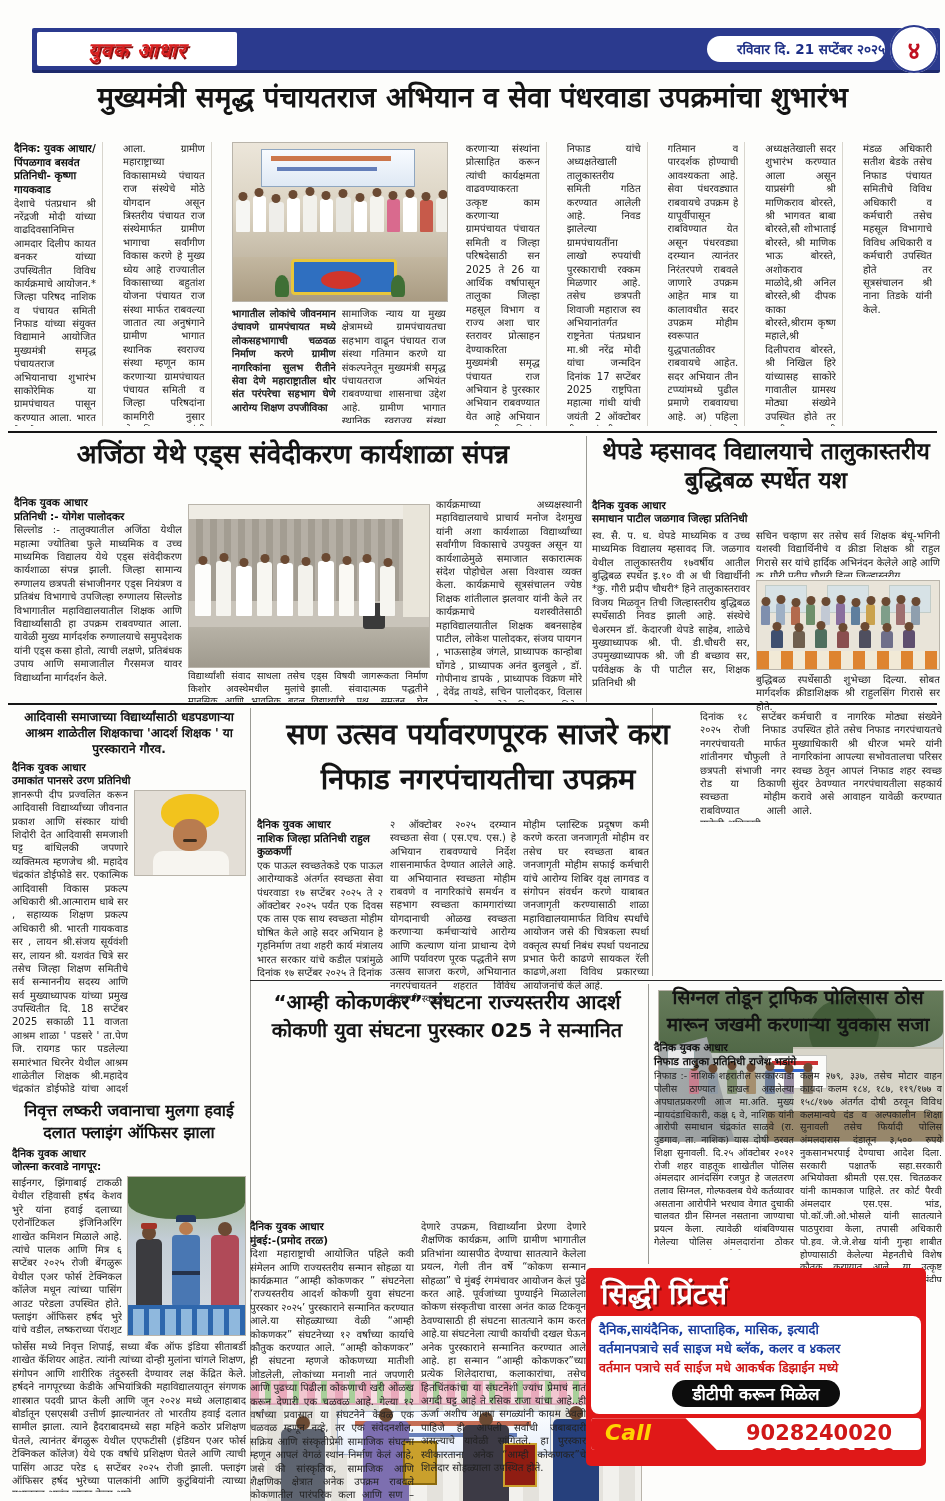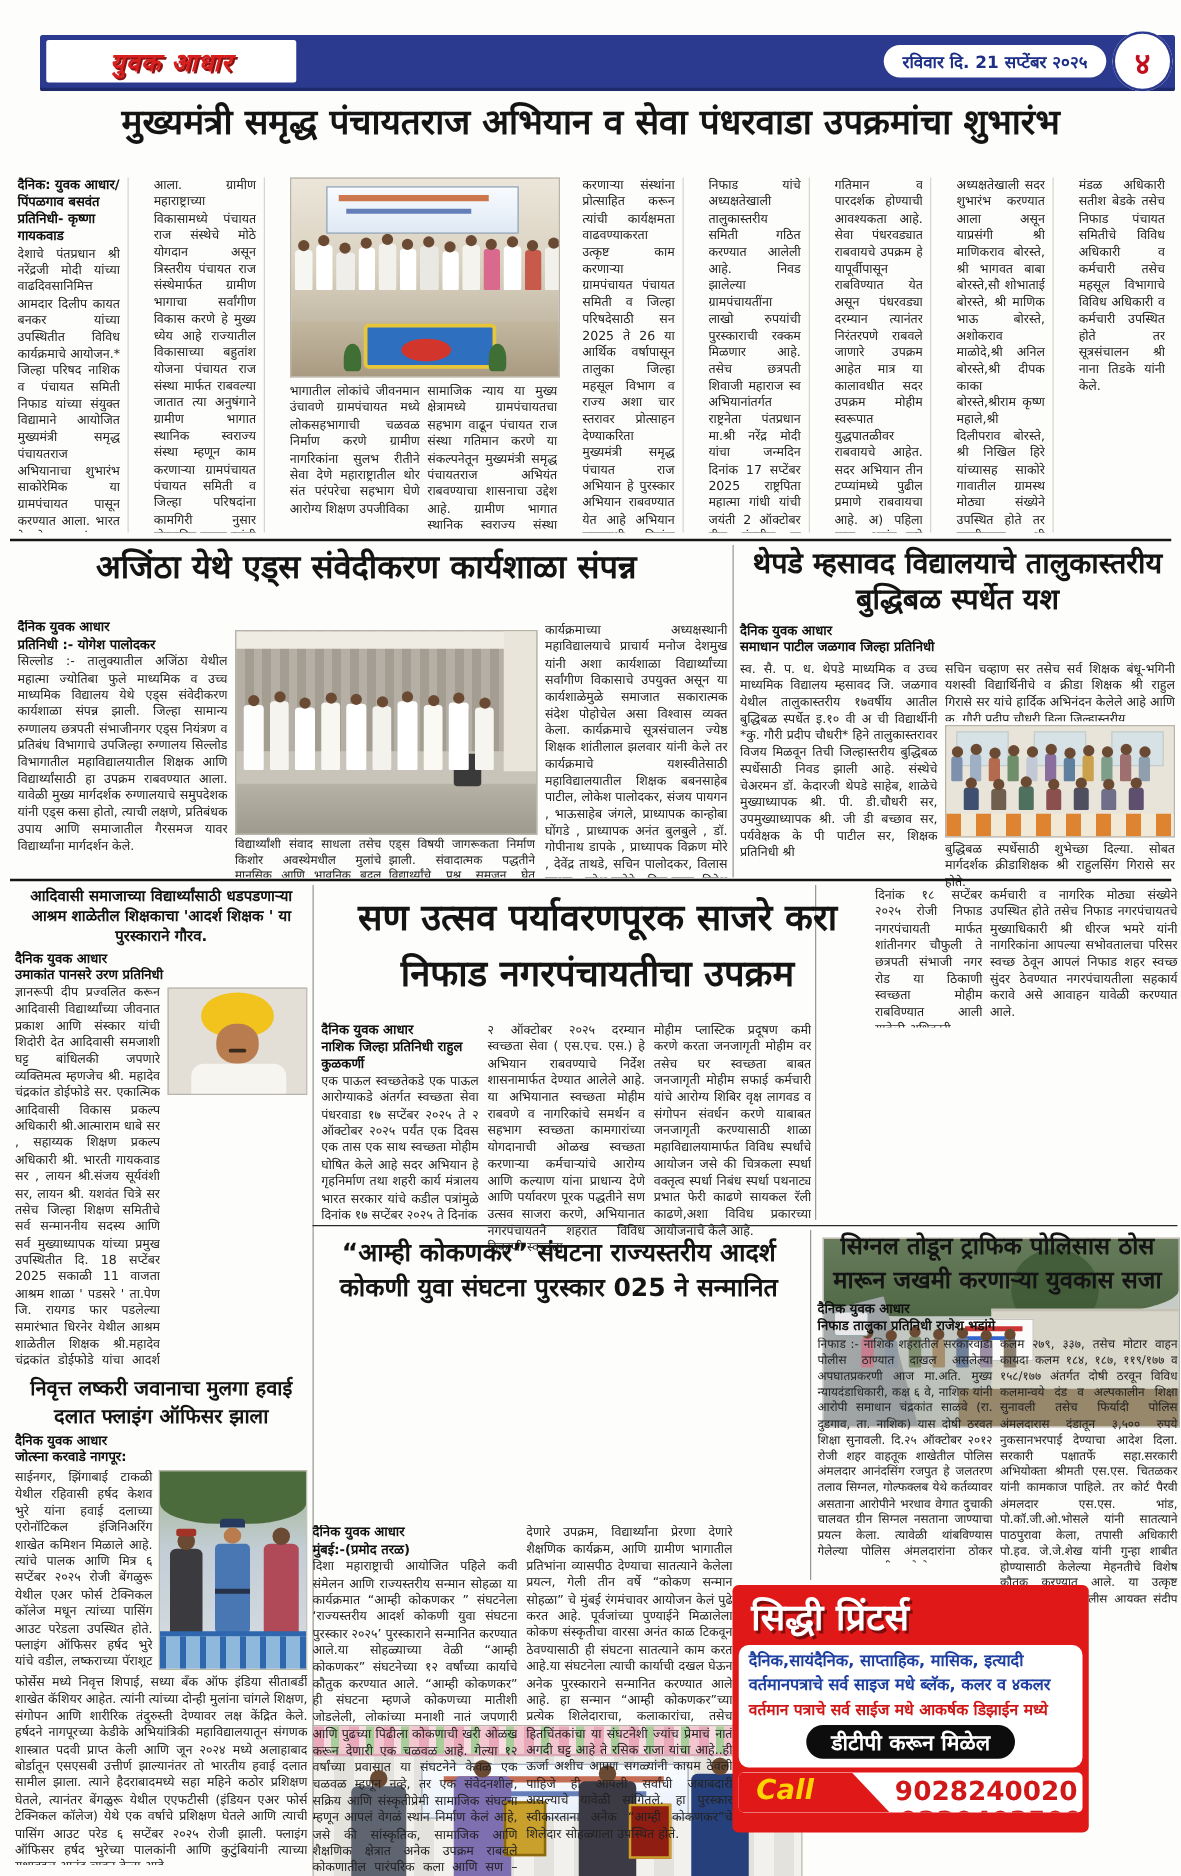--- a/index.html
+++ b/index.html
@@ -14,21 +14,21 @@
   .rule-h2{border-top:1.5px solid #2a2a2a;}
   .rule-v{border-left:1px solid #9a9a94;}
   .colrule{border-right:1px solid #d8d5cd;padding-right:6px;}
 
   
   .masthead{background:#2b3a8e;border-bottom:3px solid #1e2a6b;border-radius:2px;}
   .logo-box{background:#fff;display:flex;align-items:center;justify-content:center;border-radius:2px;}
   .logo-text{color:#d81f1f;font-weight:bold;font-size:20px;font-style:italic;
              text-shadow:1.5px 1.5px 0 #8c1212;letter-spacing:1px;white-space:nowrap;}
   .date-box{background:#fff;border-radius:13px;color:#1d2f86;font-weight:bold;font-size:13.5px;
-            display:flex;align-items:center;justify-content:center;}
+            display:flex;align-items:center;justify-content:flex-end;}
   .page-circle{background:#fff;border-radius:50%;display:flex;align-items:center;justify-content:center;
                color:#c01020;font-weight:bold;font-size:24px;box-shadow:0 0 0 2px #2b3a8e inset;}
 
   
   .photo{position:relative;overflow:hidden;background:#d8d2c6;border:1px solid #b9b4aa;}
   .prow{display:flex;align-items:flex-end;position:absolute;}
   .person{position:relative;border-radius:3px 3px 1px 1px;flex:0 0 auto;}
   .person::before{content:"";position:absolute;top:-8px;left:50%;transform:translateX(-50%);
                   width:9px;height:9px;border-radius:50%;background:#6b4a33;}
   .personL{position:absolute;border-radius:5px 5px 2px 2px;}
@@ -97,21 +97,21 @@
               <span class="person" style="width: 13px; height: 32px; background: rgb(199, 90, 74);"></span>
               <span class="person" style="width: 14px; height: 34px; background: rgb(241, 240, 234);"></span>
             </div>
           <div class="abs" style="left:0;bottom:0;width:100%;height:44px;background:linear-gradient(#c3b7a0,#a99b82);"></div>
           <div class="abs" style="left:58px;bottom:6px;width:100px;height:30px;background:#2f6fc0;border:3px solid #e8c63a;border-radius:4px;"></div>
           <div class="abs" style="left:88px;bottom:12px;width:40px;height:18px;background:#d1352b;border-radius:50%;"></div>
           <div class="abs" style="left:42px;bottom:4px;width:14px;height:22px;background:#3f6f35;border-radius:50% 50% 20% 20%;"></div>
           <div class="abs" style="right:42px;bottom:4px;width:14px;height:22px;background:#3f6f35;border-radius:50% 50% 20% 20%;"></div>
         </div>
         <div style="display:flex;gap:6px;margin-top:5px;">
-          <div class="bodytxt col" style="width:104px;height:116px;">भागातील लोकांचे जीवनमान उंचावणे ग्रामपंचायत मध्ये लोकसहभागाची चळवळ निर्माण करणे ग्रामीण नागरिकांना सुलभ रीतीने सेवा देणे महाराष्ट्रातील थोर संत परंपरेचा सहभाग घेणे आरोग्य शिक्षण उपजीविका</div>
+          <div class="bodytxt col" style="width:104px;height:116px;font-weight:bold;">भागातील लोकांचे जीवनमान उंचावणे ग्रामपंचायत मध्ये लोकसहभागाची चळवळ निर्माण करणे ग्रामीण नागरिकांना सुलभ रीतीने सेवा देणे महाराष्ट्रातील थोर संत परंपरेचा सहभाग घेणे आरोग्य शिक्षण उपजीविका</div>
           <div class="bodytxt col" style="width:104px;height:116px;">सामाजिक न्याय या मुख्य क्षेत्रामध्ये ग्रामपंचायतचा सहभाग वाढून पंचायत राज संस्था गतिमान करणे या संकल्पनेतून मुख्यमंत्री समृद्ध पंचायतराज अभियंत राबवण्याचा शासनाचा उद्देश आहे. ग्रामीण भागात स्थानिक स्वराज्य संस्था म्हणून प्रामुख्याने काम</div>
         </div>
       </div>
       <div class="col colrule" style="width:92px;height:284px;">
           <div class="bodytxt" style="height:284px;">करणाऱ्या संस्थांना प्रोत्साहित करून त्यांची कार्यक्षमता वाढवण्याकरता उत्कृष्ट काम करणाऱ्या ग्रामपंचायत पंचायत समिती व जिल्हा परिषदेसाठी सन 2025 ते 26 या आर्थिक वर्षापासून तालुका जिल्हा महसूल विभाग व राज्य अशा चार स्तरावर प्रोत्साहन देण्याकरिता मुख्यमंत्री समृद्ध पंचायत राज अभियान हे पुरस्कार अभियान राबवण्यात येत आहे अभियान कालावधी दिनांक 17 सप्टेंबर 2025 ते 31 डिसेंबर 2025 असा आहे मुख्यमंत्री समृद्ध पंचायतराज अभियानाचे सात मुख्य घटक व 100 गुणांचे हे अभियान आहे. तालुका जिल्हा व राज्यस्तरीय प्रथम, द्वितीय,तृतीय व दोन विशेष पुरस्कारासाठी ग्रामपंचायतची निवड करण्याकरता मूल्यमापनासाठी गट विकास अधिकारी पंचायत समिती</div>
         </div>
       <div class="col colrule" style="width:92px;height:284px;">
           <div class="bodytxt" style="height:284px;">निफाड यांचे अध्यक्षतेखाली तालुकास्तरीय समिती गठित करण्यात आलेली आहे. निवड झालेल्या ग्रामपंचायतींना लाखो रुपयांची पुरस्काराची रक्कम मिळणार आहे. तसेच छत्रपती शिवाजी महाराज स्व अभियानांतर्गत राष्ट्रनेता पंतप्रधान मा.श्री नरेंद्र मोदी यांचा जन्मदिन दिनांक 17 सप्टेंबर 2025 राष्ट्रपिता महात्मा गांधी यांची जयंती 2 ऑक्टोबर वीस पंचवीस या कालावधीमध्ये सेवा पंधरवाडा साजरा करणे हा देखील उपक्रमाचा शुभारंभ करण्यात आला. महसूल विभाग हा जनतेच्या दैनंदिन समस्या आणि जिव्हाळ्याच्या विषयांशी अत्यंत जवळून संबंध असलेला विभाग आहे सामान्य जनतेला दिलासा देण्यासाठी महसूल प्रशासन आणि लोक भिमुख गतिमान व कार्यक्षम</div>
         </div>
       <div class="col colrule" style="width:88px;height:284px;">
@@ -327,21 +327,21 @@
           <div class="personL" style="left:8px;bottom:28px;width:26px;height:68px;background:#3b3b3f;"></div>
           <div class="abs" style="left:13px;bottom:106px;width:16px;height:6px;background:#a33327;border-radius:2px;"></div>
           <div class="personL" style="right:6px;bottom:28px;width:28px;height:72px;background:#b04a58;"></div>
           <div class="abs" style="left:0;bottom:0;right:0;height:26px;background:repeating-linear-gradient(90deg,#2e67ad 0 5px,#8fb8dd 5px 16px);border-top:4px solid #2e67ad;"></div>
         </div>
       </div>
       <div class="bodytxt" style="margin-top:4px;height:152px;">फोर्सेस मध्ये निवृत्त शिपाई, सध्या बँक ऑफ इंडिया सीताबर्डी शाखेत कॅशियर आहेत. त्यांनी त्यांच्या दोन्ही मुलांना चांगले शिक्षण, संगोपन आणि शारीरिक तंदुरुस्ती देण्यावर लक्ष केंद्रित केले. हर्षदने नागपूरच्या केडीके अभियांत्रिकी महाविद्यालयातून संगणक शास्त्रात पदवी प्राप्त केली आणि जून २०२४ मध्ये अलाहाबाद बोर्डातून एसएसबी उत्तीर्ण झाल्यानंतर तो भारतीय हवाई दलात सामील झाला. त्याने हैदराबादमध्ये सहा महिने कठोर प्रशिक्षण घेतले, त्यानंतर बेंगळुरू येथील एएफटीसी (इंडियन एअर फोर्स टेक्निकल कॉलेज) येथे एक वर्षाचे प्रशिक्षण घेतले आणि त्याची पासिंग आउट परेड ६ सप्टेंबर २०२५ रोजी झाली. फ्लाइंग ऑफिसर हर्षद भुरेच्या पालकांनी आणि कुटुंबियांनी त्याच्या यशाबद्दल आनंद व्यक्त केला आहे.</div>
     </div>
   </section>
 
-  <div class="abs ad" style="left:586px;top:1268px;width:285px;height:198px;">
+  <div class="abs ad" style="left:586px;top:1268px;width:340px;height:198px;">
     <div class="ad-title">सिद्धी प्रिंटर्स</div>
     <div class="ad-panel">
       <div class="ad-blue" style="">दैनिक,सायंदैनिक, साप्ताहिक, मासिक, इत्यादी</div>
       <div class="ad-blue">वर्तमानपत्राचे सर्व साइज मधे ब्लॅक, कलर व ४कलर</div>
       <div class="ad-red">वर्तमान पत्राचे सर्व साईज मधे आकर्षक डिझाईन मध्ये</div>
       <div class="ad-pill">डीटीपी करून मिळेल</div>
     </div>
     <div class="ad-bottom">
       <div class="ad-call">Call</div>
       <div class="ad-phones">9028240020 ,9220403509</div>

